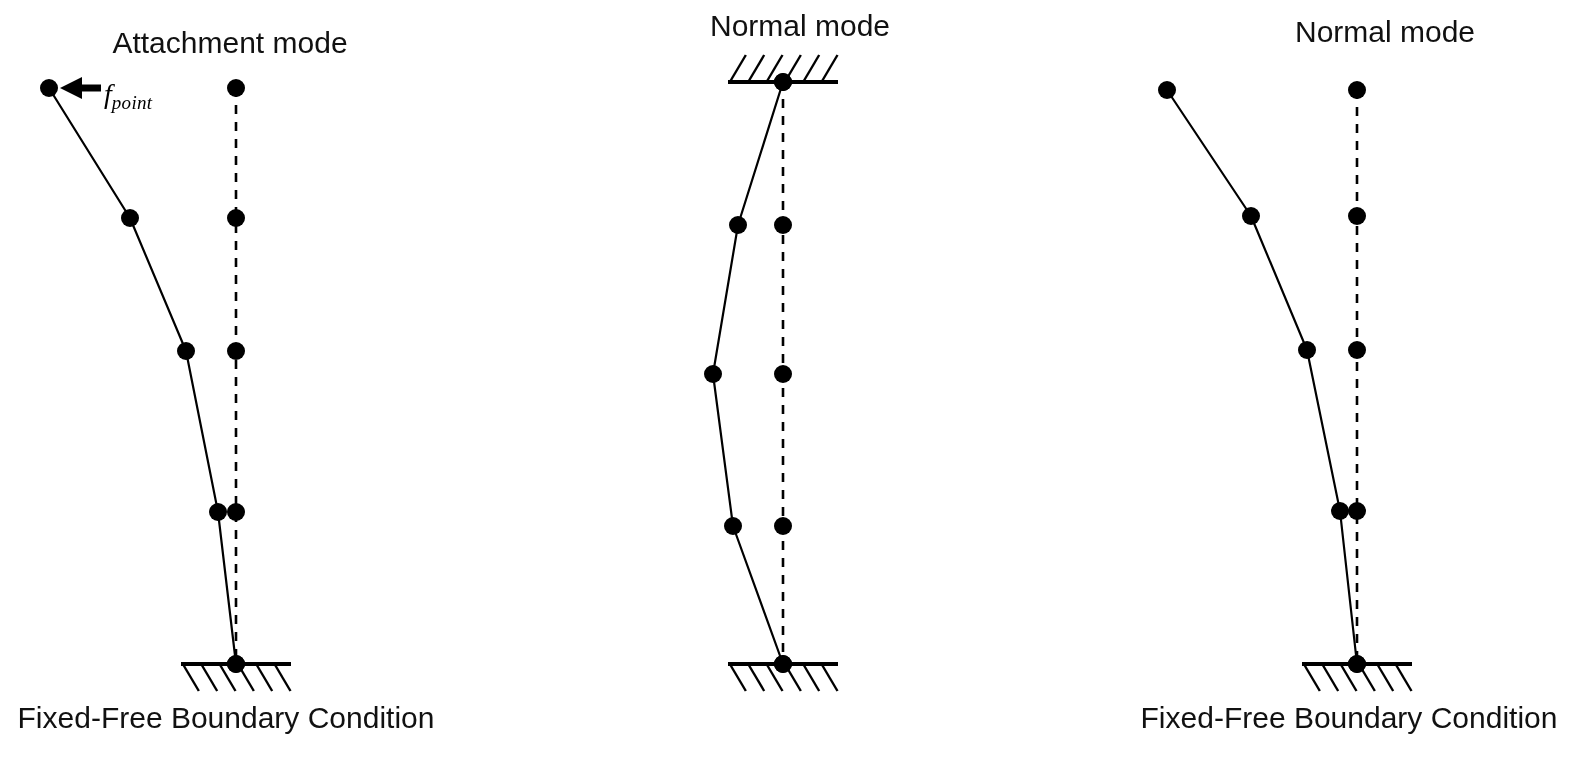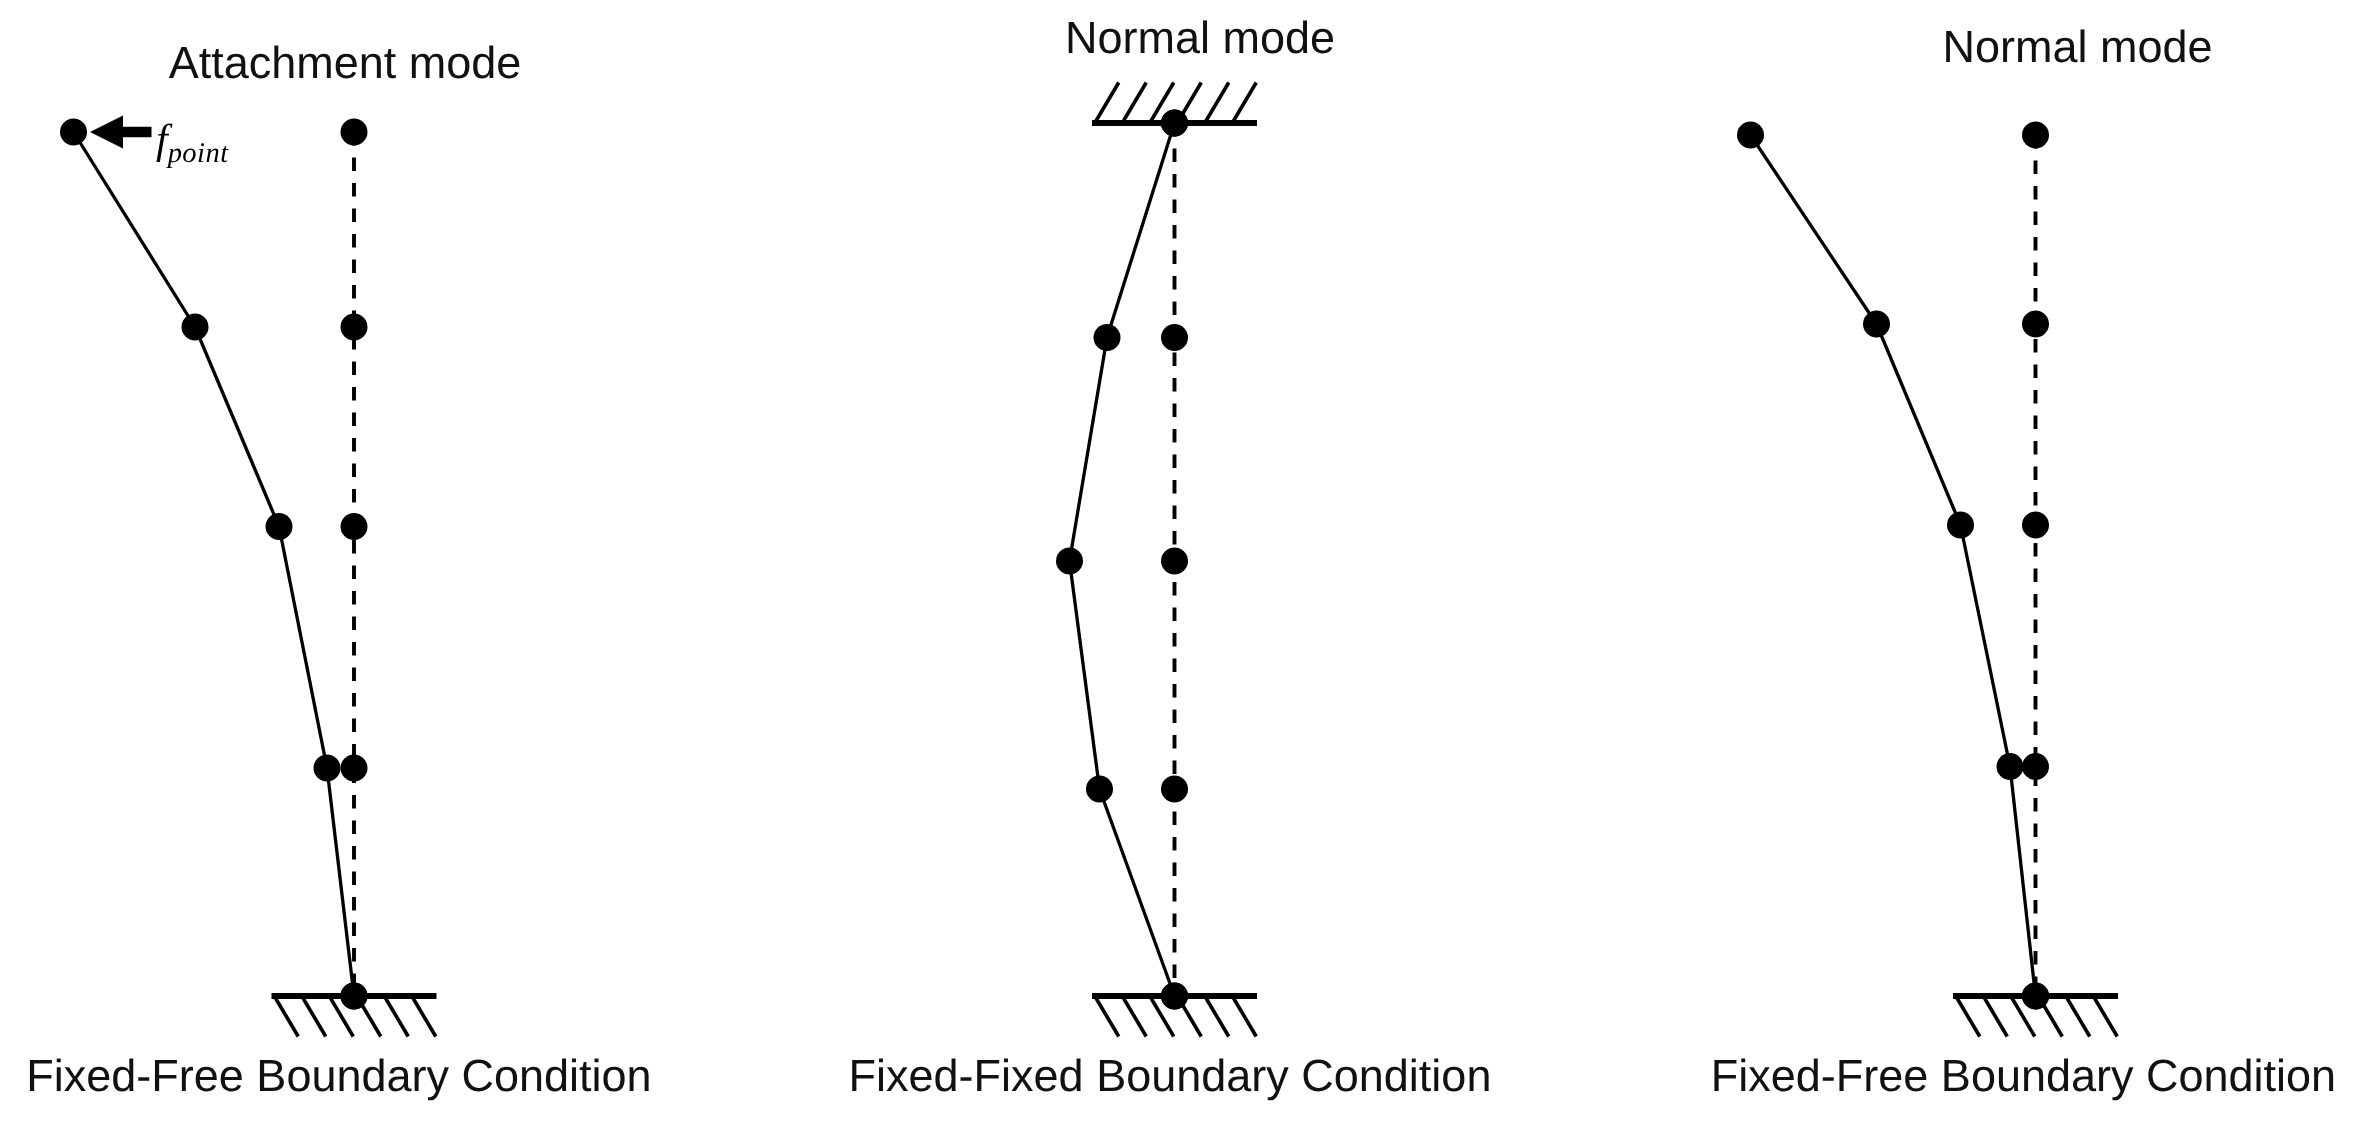--- a/index.html
+++ b/index.html
@@ -117,16 +117,15 @@
 
   <div class="panel-title t1">Attachment mode</div>
   <div class="panel-title t2">Normal mode</div>
   <div class="panel-title t3">Normal mode</div>
 
   <div class="force-label fl">
     <span>f</span><span class="sub">point</span>
   </div>
 
   <div class="panel-caption c1">Fixed-Free Boundary Condition</div>
-  <div class="panel-caption c2">Fixed-Fixed Boundary Condition</div>
   <div class="panel-caption c3">Fixed-Free Boundary Condition</div>
 
 </div>
 
 </body></html>

